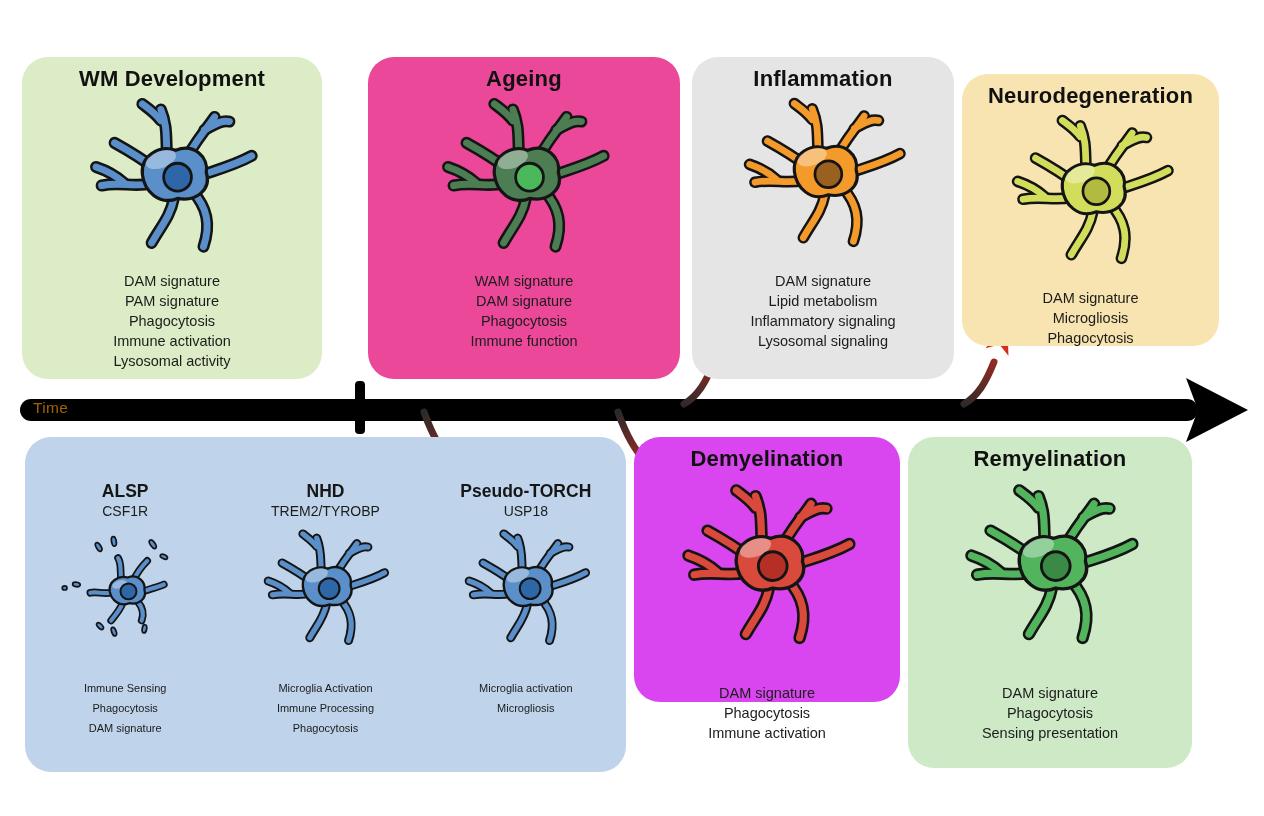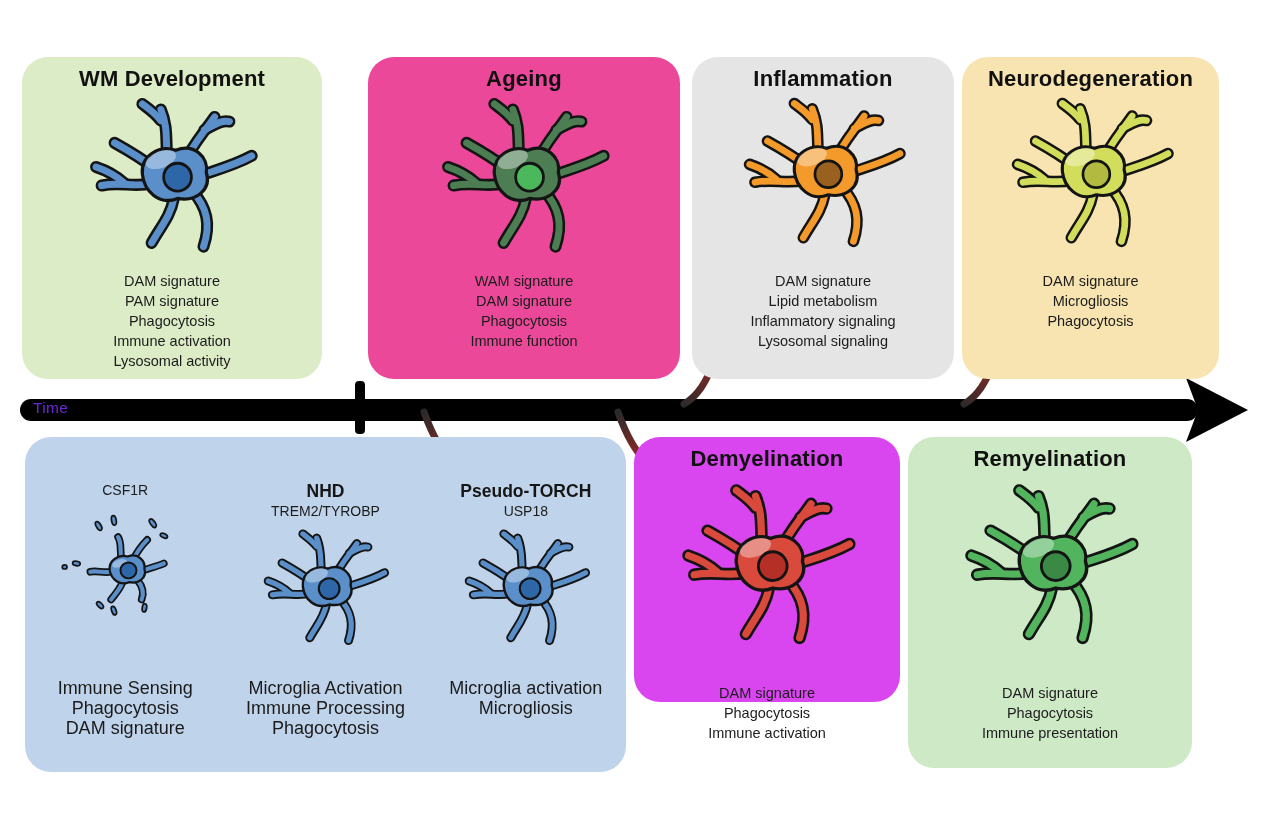--- a/index.html
+++ b/index.html
@@ -14,22 +14,22 @@
   .cell-wrap.top { top:34px; }
   .cell-wrap.bottom-single { top:40px; }
   .features { position:absolute; left:0; right:0; text-align:center; font-size:14.5px; line-height:20px; color:#1c1c1c; }
   .features.top-row { top:214px; }
   .features.bottom-row { top:246px; }
   .subtypes { position:absolute; top:44px; left:0; right:0; bottom:0; display:grid; grid-template-columns:1fr 1fr 1fr; }
   .subtype { position:relative; text-align:center; }
   .sub-name { font-size:17.5px; font-weight:700; color:#161616; }
   .sub-gene { font-size:14px; margin-top:1px; color:#1c1c1c; }
   .sub-cell { margin-top:8px; }
-  .sub-features { position:absolute; top:197px; left:-12px; right:-12px; text-align:center; font-size:18px; line-height:20px; }
-  .time-label { position:absolute; left:33px; top:399px; color:#6d28d9; font-size:15.5px; letter-spacing:.3px; }
+  .sub-features { position:absolute; top:197px; left:-12px; right:-12px; text-align:center; font-size:11px; line-height:20px; }
+  .time-label { position:absolute; left:33px; top:399px; color:#a16207; font-size:15.5px; letter-spacing:.3px; }
 </style>
 </head>
 <body>
 
 <div class="canvas">
 
   <svg class="overlay" viewBox="0 0 1264 816" style="--arrow-start: #2a2a2a; --arrow-end: #d92b20; --axis: #000000;">
     <defs>
       <linearGradient id="gradA" gradientUnits="userSpaceOnUse" x1="424" y1="412" x2="468" y2="486">
         <stop offset="0" style="stop-color:var(--arrow-start,#2a2a2a)"></stop>
@@ -177,38 +177,39 @@
       </svg>
     </div>
     <div class="features top-row">
       <div>DAM signature</div>
       <div>Lipid metabolism</div>
       <div>Inflammatory signaling</div>
       <div>Lysosomal signaling</div>
     </div>
   </div>
 
-  <div class="panel" style="left: 962px; top: 57px; width: 257px; height: 322px; background: rgb(248, 228, 176);">
+  <div class="panel" style="left: 962px; top: 74px; width: 257px; height: 272px; background: rgb(248, 228, 176);">
     <div class="panel-title">Neurodegeneration</div>
     <div class="cell-wrap top">
       <svg width="180" height="170" viewBox="4 6 192 190" style="--body: #d3dd5c; --nucleus: #b2ba40;">
         <use href="#microglia"></use>
       </svg>
     </div>
     <div class="features top-row">
       <div>DAM signature</div>
       <div>Microgliosis</div>
       <div>Phagocytosis</div>
     </div>
   </div>
 
   <div class="panel" style="left: 25px; top: 437px; width: 601px; height: 335px; background: rgb(191, 211, 234);">
     <div class="subtypes">
 
       <div class="subtype">
+        <div class="sub-name">ALSP</div>
         <div class="sub-gene">CSF1R</div>
         <svg class="sub-cell" width="136" height="126" viewBox="2 14 196 172" style="--body: #5a8fca; --nucleus: #2e67a8;">
           <use href="#microglia-frag"></use>
         </svg>
         <div class="sub-features">
           <div>Immune Sensing</div>
           <div>Phagocytosis</div>
           <div>DAM signature</div>
         </div>
       </div>
@@ -258,17 +259,17 @@
   <div class="panel" style="left: 908px; top: 437px; width: 284px; height: 331px; background: rgb(205, 233, 197);">
     <div class="panel-title">Remyelination</div>
     <div class="cell-wrap bottom-single">
       <svg width="194" height="182" viewBox="4 6 192 190" style="--body: #53b45e; --nucleus: #3a8a46;">
         <use href="#microglia"></use>
       </svg>
     </div>
     <div class="features bottom-row">
       <div>DAM signature</div>
       <div>Phagocytosis</div>
-      <div>Immune presentation</div>
+      <div>Sensing presentation</div>
     </div>
   </div>
 
 </div>
 
 </body></html>

